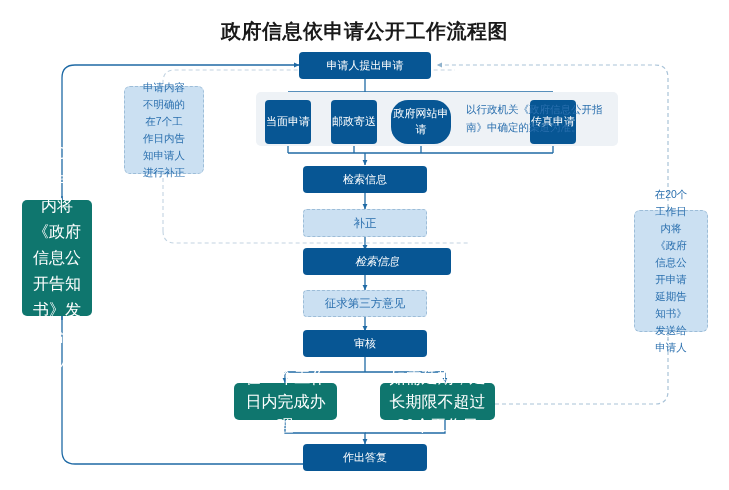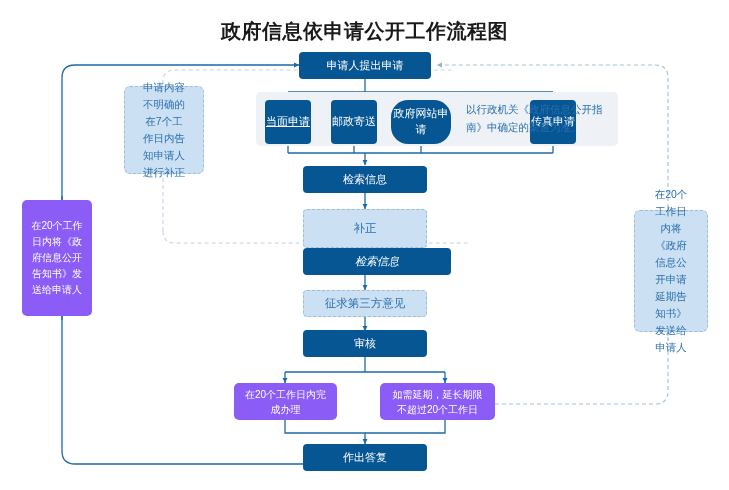--- a/index.html
+++ b/index.html
@@ -46,24 +46,24 @@
   .node-note{
     background:#cbe0f2;
     color:#2a6fae;
     border:1px dashed #9dbdd8;
     border-radius:6px;
     font-size:10.5px;
     padding:6px 18px;
     line-height:1.62;
   }
   .node-chip{
-    background:#8b5cf6;
+    background:#0f766e;
     color:#ffffff;
     border-radius:5px;
-    font-size:10px;
+    font-size:16px;
     line-height:1.5;
   }
 
   
   .band{
     position:absolute;
     background:#eef2f6;
     border-radius:5px;
   }
   .band-text{
@@ -140,30 +140,30 @@
       <path d="M163,231 Q163,243 175,243 L468,243"></path>
     </g>
   </svg>
 
   <div class="title">政府信息依申请公开工作流程图</div>
 
   <div class="node node-dark" style="left:299px;top:52px;width:132px;height:27px;">申请人提出申请</div>
 
   <div class="band" style="left:256px;top:92px;width:362px;height:54px;"></div>
 
-  <div class="node node-dark" style="left:265px;top:100px;width:46px;height:44px;text-decoration:underline;">当面申请</div>
+  <div class="node node-dark" style="left:265px;top:100px;width:46px;height:44px;">当面申请</div>
   <div class="node node-dark" style="left:331px;top:100px;width:46px;height:44px;">邮政寄送</div>
   <div class="node node-dark" style="left:391px;top:100px;width:60px;height:44px;border-radius:17px;">政府网站申请</div>
   <div class="node node-dark" style="left:530px;top:100px;width:46px;height:44px;">传真申请</div>
 
   <div class="band-text" style="left:466px;top:100px;width:150px;">以行政机关《政府信息公开指南》中确定的渠道为准。</div>
 
   <div class="node node-dark" style="left:303px;top:166px;width:124px;height:27px;">检索信息</div>
 
-  <div class="node node-light" style="left:303px;top:209px;width:124px;height:39px;">补正</div>
+  <div class="node node-light" style="left:303px;top:209px;width:124px;height:28px;">补正</div>
 
   <div class="node node-dark" style="left:303px;top:248px;width:148px;height:27px;font-style:italic;">检索信息</div>
 
   <div class="node node-light" style="left:303px;top:290px;width:124px;height:27px;">征求第三方意见</div>
 
   <div class="node node-dark" style="left:303px;top:330px;width:124px;height:27px;">审核</div>
 
   <div class="node node-chip" style="left:234px;top:383px;width:103px;height:37px;padding:0 8px;">在20个工作日内完成办理</div>
 
   <div class="node node-chip" style="left:380px;top:383px;width:115px;height:37px;padding:8px 8px;">如需延期，延长期限不超过20个工作日</div>

